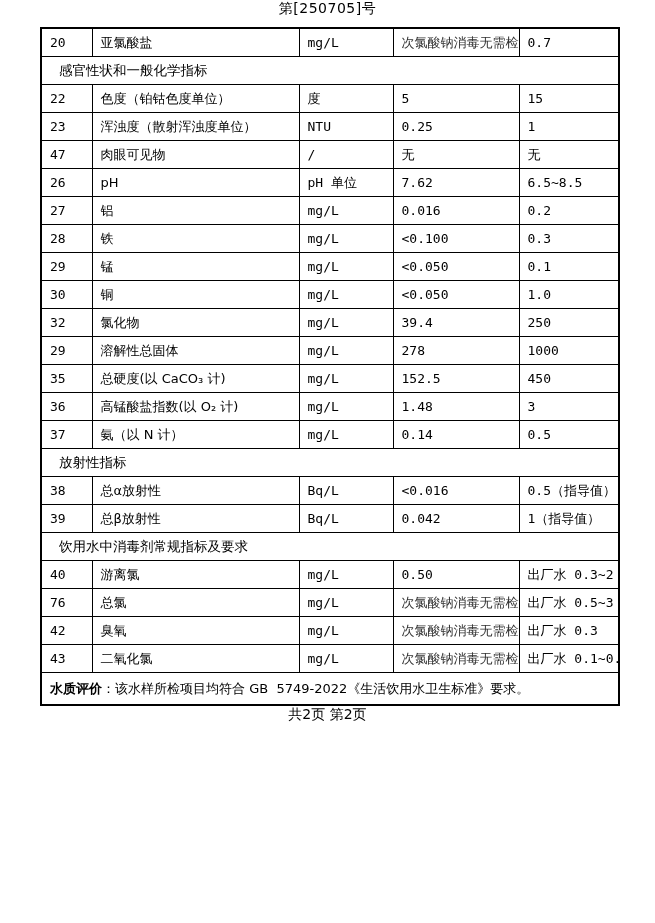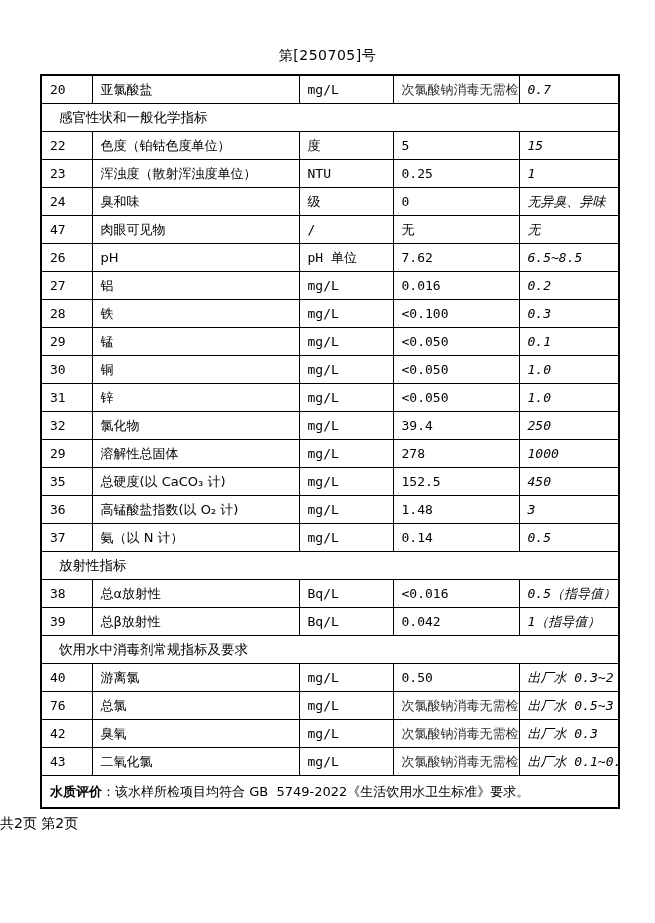--- a/index.html
+++ b/index.html
@@ -6,21 +6,20 @@
   html, body { margin: 0; padding: 0; }
   body {
     width: 655px; height: 923px;
     background: #ffffff;
     color: #000000;
     font-family: "DejaVu Sans", sans-serif;
   }
   .page { position: relative; width: 655px; height: 923px; overflow: hidden; }
 
   .doc-number {
-    padding-top: 47px;
     text-align: center;
     font-size: 14px;
     letter-spacing: 0.5px;
   }
 
   table.report {
     margin: 9px 0 0 40px;
     width: 578px;
     border-collapse: collapse;
     table-layout: fixed;
@@ -32,37 +31,36 @@
     font-size: 13px;
     padding: 3px 8px;
     height: 21px;
     overflow: hidden;
     white-space: nowrap;
   }
   .mono { font-family: "DejaVu Sans Mono", monospace; font-size: 12.5px; }
   td.c-no { padding-left: 9px; }
   td.c-name { padding-left: 10px; }
   td.c-result { padding-right: 3px; }
-  td.c-limit { padding-left: 6px; padding-right: 2px; font-style: italic; }
+  td.c-limit { padding-left: 6px; padding-right: 2px; }
   td.result-note { font-size: 11.5px; color: #303030; padding-left: 5px; padding-right: 2px; letter-spacing: 0px; }
   tr.section-row td {
     font-size: 13.5px;
     padding-left: 17px;
     height: 21px;
   }
   tr.eval-row td {
     height: 25px;
     font-size: 13px;
     white-space: pre-wrap;
   }
   tr.eval-row .eval-label { font-weight: bold; }
 
   .page-footer {
-    margin-top: 6px;
-    text-align: left;
+    text-align: center;
     font-size: 14px;
   }
 </style>
 </head>
 <body>
 
 <div class="page">
 
   <div class="doc-number">第[250705]号</div>
 
@@ -93,27 +91,20 @@
     <td class="c-limit mono">15</td>
   </tr>
         <tr class="data-row">
     <td class="c-no mono">23</td>
     <td class="c-name">浑浊度（散射浑浊度单位）</td>
     <td class="c-unit mono">NTU</td>
     <td class="c-result mono">0.25</td>
     <td class="c-limit mono">1</td>
   </tr>
         <tr class="data-row">
-    <td class="c-no mono">24</td>
-    <td class="c-name">臭和味</td>
-    <td class="c-unit mono">级</td>
-    <td class="c-result mono">0</td>
-    <td class="c-limit mono">无异臭、异味</td>
-  </tr>
-        <tr class="data-row">
     <td class="c-no mono">47</td>
     <td class="c-name">肉眼可见物</td>
     <td class="c-unit mono">/</td>
     <td class="c-result mono">无</td>
     <td class="c-limit mono">无</td>
   </tr>
         <tr class="data-row">
     <td class="c-no mono">26</td>
     <td class="c-name">pH</td>
     <td class="c-unit mono">pH 单位</td>
@@ -142,27 +133,20 @@
     <td class="c-limit mono">0.1</td>
   </tr>
         <tr class="data-row">
     <td class="c-no mono">30</td>
     <td class="c-name">铜</td>
     <td class="c-unit mono">mg/L</td>
     <td class="c-result mono">&lt;0.050</td>
     <td class="c-limit mono">1.0</td>
   </tr>
         <tr class="data-row">
-    <td class="c-no mono">31</td>
-    <td class="c-name">锌</td>
-    <td class="c-unit mono">mg/L</td>
-    <td class="c-result mono">&lt;0.050</td>
-    <td class="c-limit mono">1.0</td>
-  </tr>
-        <tr class="data-row">
     <td class="c-no mono">32</td>
     <td class="c-name">氯化物</td>
     <td class="c-unit mono">mg/L</td>
     <td class="c-result mono">39.4</td>
     <td class="c-limit mono">250</td>
   </tr>
         <tr class="data-row">
     <td class="c-no mono">29</td>
     <td class="c-name">溶解性总固体</td>
     <td class="c-unit mono">mg/L</td>

